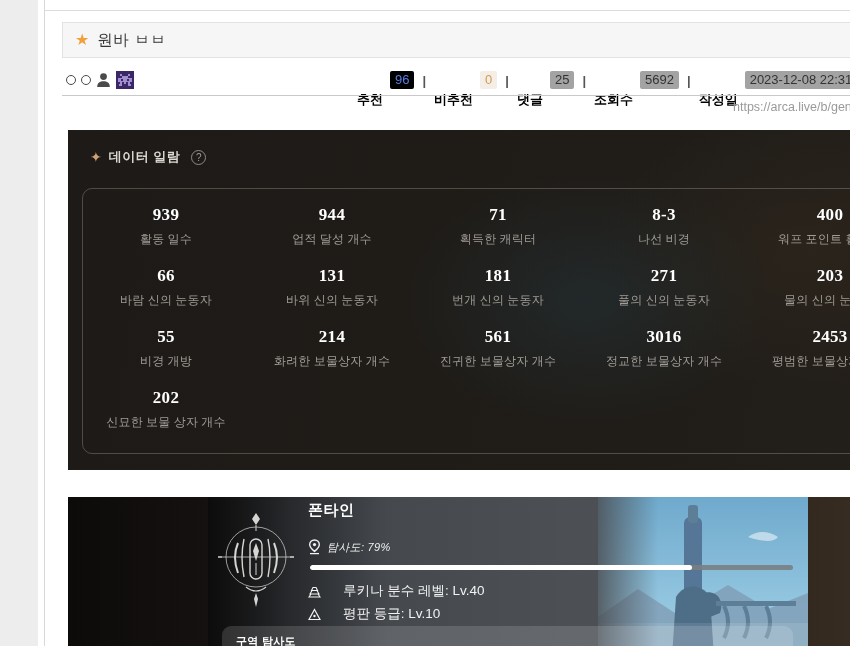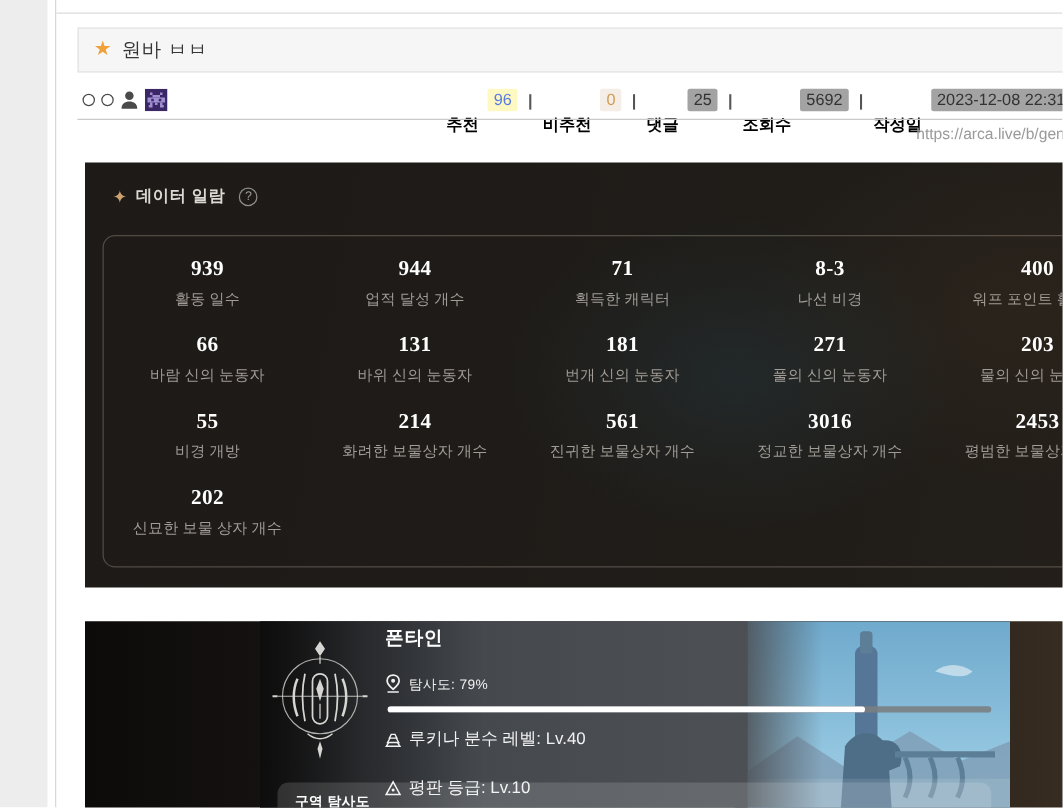--- a/index.html
+++ b/index.html
@@ -28,21 +28,21 @@
   .person-icon { width:15px; height:16px; }
   .avatar { width:18px; height:18px; display:block; }
 
   .meta-list {
     position:absolute; left:357px; top:69px; height:22px;
     display:flex; align-items:center; gap:7px; white-space:nowrap; font-size:13px;
   }
   .meta-label { font-weight:bold; color:#000000;margin-top:40px; }
   .meta-sep { color:#555; font-weight:bold; padding:0 1px; }
   .meta-badge { padding:1px 5px 2px; border-radius:2px; background:#a3a3a3; color:#333; }
-  .meta-badge.up { background:#fef9c3; color:#5a7ce2; }
+  .meta-badge.up { background:#000000; color:#5a7ce2; }
   .meta-badge.down { background:#f4eee6; color:#d29a53; }
   .meta-underline { position:absolute; left:62px; top:95px; width:788px; height:1px; background:#c9c9c9; }
 
   .url-line { position:absolute; left:733px; top:100px; font-size:12.5px; color:#9a9a9a; white-space:nowrap; }
 
   
   .data-panel {
     position:absolute; left:68px; top:130px; width:1000px; height:340px;
     background:
       radial-gradient(260px 180px at 52% 50%, rgba(38,58,66,0.40), rgba(0,0,0,0) 70%),
@@ -79,29 +79,29 @@
   .region-scenery { position:absolute; right:0; top:0; width:210px; height:100%; }
   .scenery-fade { position:absolute; right:150px; top:0; width:70px; height:100%;
     background:linear-gradient(90deg, #4c5055 0%, rgba(76,80,85,0) 100%); }
   .card-left-shade { position:absolute; left:0; top:0; width:180px; height:100%;
     background:linear-gradient(90deg, rgba(8,6,5,0.85) 0%, rgba(8,6,5,0.35) 45%, rgba(8,6,5,0) 100%); }
 
   .region-emblem { position:absolute; left:8px; top:12px; width:80px; height:104px; opacity:0.9; }
 
   .region-name { position:absolute; left:100px; top:4px; font-size:15px; font-weight:bold; color:#ffffff; letter-spacing:0.5px; }
   .explore-row { position:absolute; left:100px; top:42px; display:flex; align-items:center; gap:6px; }
-  .explore-text { font-size:11px; color:#f0f0f0; letter-spacing:0.3px; }
+  .explore-text { font-size:11px; color:#f0f0f0; letter-spacing:0.3px;font-style:italic; }
   .progress-track {
     position:absolute; left:102px; top:68px; width:483px; height:5px;
     background:rgba(122,126,131,0.9); border-radius:3px; overflow:hidden;
   }
   .progress-fill { height:100%; background:#ffffff; border-radius:3px; }
-  .info-row { position:absolute; left:100px; display:flex; align-items:center; gap:6px; color:#f2f2f2; font-size:13.5px; }
+  .info-row { position:absolute; left:100px; display:flex; align-items:center; gap:22px; color:#f2f2f2; font-size:13.5px; }
   .info-row.fountain { top:85px; }
-  .info-row.reputation { top:124px; }
+  .info-row.reputation { top:108px; }
 
   .region-section {
     position:absolute; left:14px; top:129px; width:571px; height:40px;
     background:rgba(255,255,255,0.14); border-radius:9px 9px 0 0;
   }
   .region-section-title { padding:8px 0 0 14px; font-size:11px; font-weight:bold; color:#ffffff; letter-spacing:0.3px; }
 </style>
 </head>
 <body>
 

